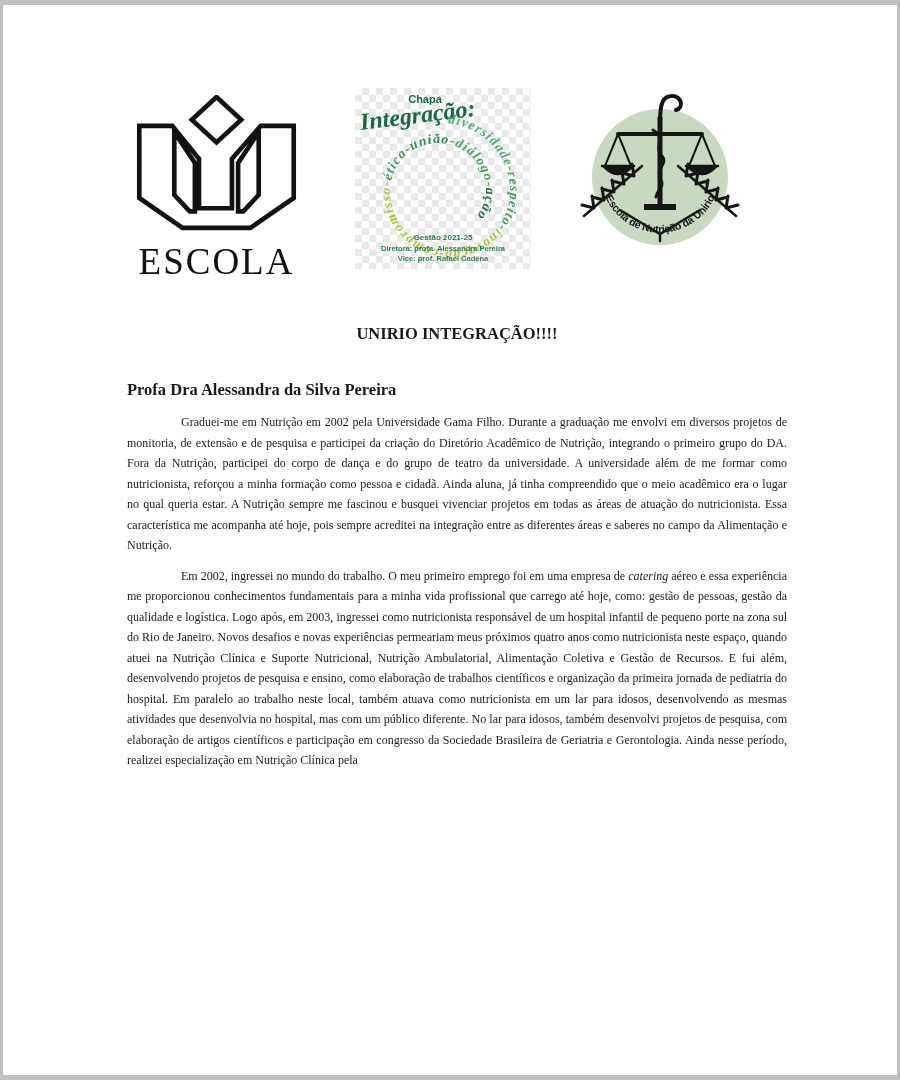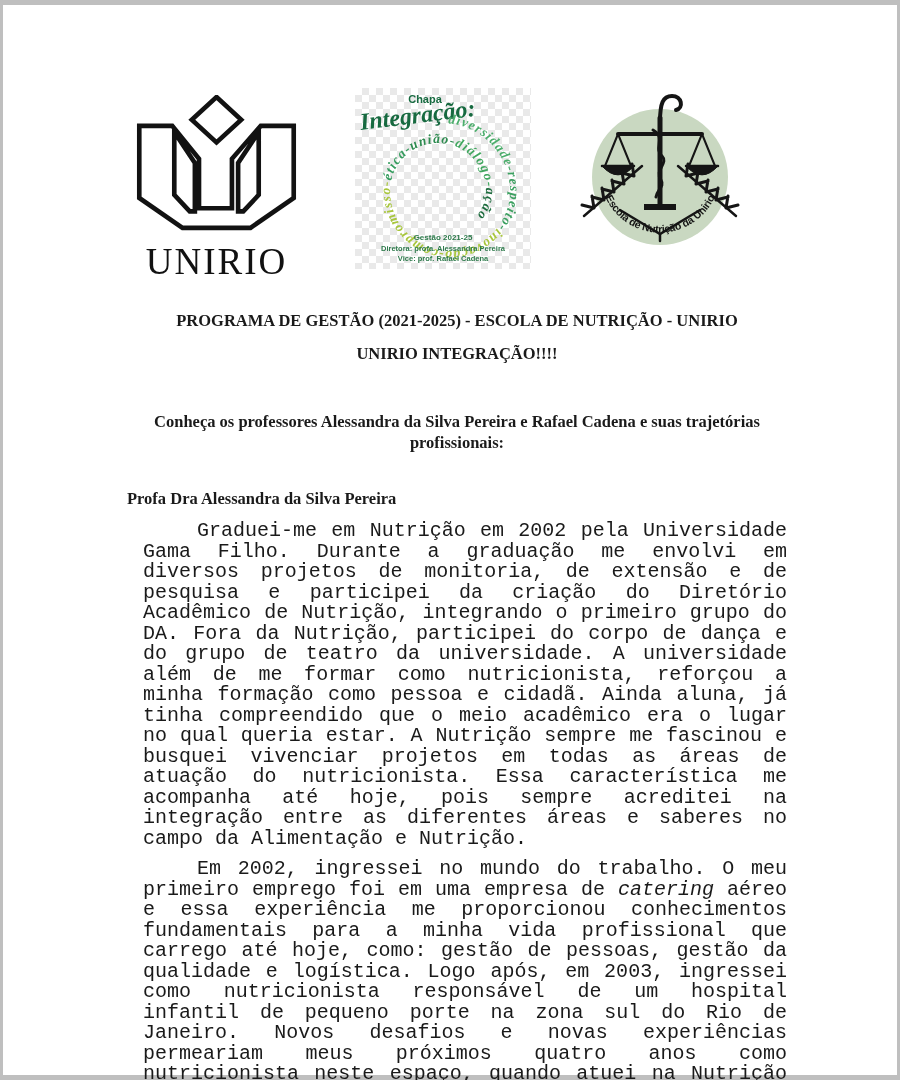--- a/index.html
+++ b/index.html
@@ -39,40 +39,40 @@
     font-size:16.5px;font-weight:bold;text-align:center;margin:13px 0 0 0;
   }
   .intro{
     font-size:16.5px;font-weight:bold;text-align:center;
     margin:47px 0 0 0;line-height:21px;
   }
   .section-heading{
     font-size:16.5px;font-weight:bold;text-align:left;margin:36px 0 12px 0;
   }
   .body-par{
-    font-size:20px;line-height:20.5px;text-align:justify;
-    margin:10px 0 0 16px;text-indent:54px;font-family:Liberation Mono, monospace;
+    font-size:12px;line-height:20.5px;text-align:justify;
+    margin:10px 0 0 0;text-indent:54px;
   }
   .body-par .it{font-style:italic;}
 </style>
 </head>
 <body>
 
 <div class="page">
 
   <div class="logo-unirio">
     <svg width="167" height="139" viewBox="0 0 160 135">
       <g stroke="#121212" stroke-width="4.5" fill="#ffffff" stroke-linejoin="miter">
         <path fill-rule="evenodd" d="M5,30 H37 L63,62 V110 H95 V62 L123,30 H155 V100 L113,129 H47 L5,100 Z
                  M39,36 V97 L54,113 H59 V66 Z
                  M121,36 V97 L106,113 H101 V66 Z"></path>
         <polygon points="80,2 104,24 80,46 56,24"></polygon>
       </g>
     </svg>
-    <div class="wordmark">UNIRIO</div>
+    <div class="wordmark">ESCOLA</div>
   </div>
 
   <div class="logo-chapa">
     <svg width="176" height="181" viewBox="0 0 176 181">
       <defs>
         <path id="spiralPath" d="M87,35 A68,68 0 0 1 155,103
                                  A60,60 0 1 1 35,103
                                  A48,48 0 1 1 131,103
                                  A37,37 0 1 1 57,103
                                  A24,24 0 1 1 105,103
@@ -130,21 +130,19 @@
       <defs>
         <path id="escolaArc" d="M52,100 A60,60 0 0 0 168,100" fill="none"></path>
       </defs>
       <text font-family="Liberation Sans, sans-serif" font-size="10.5" font-weight="bold" fill="#151515" letter-spacing="-0.2" text-anchor="middle">
         <textPath href="#escolaArc" startOffset="50%">Escola de Nutrição da Unirio</textPath>
       </text>
     </svg>
   </div>
 
   <div class="content">
-    <h1 class="doc-title">PROGRAMA DE GESTÃO (2021-2025) - ESCOLA DE NUTRIÇÃO - UNIRIO</h1>
     <h2 class="doc-subtitle">UNIRIO INTEGRAÇÃO!!!!</h2>
-    <p class="intro">Conheça os professores Alessandra da Silva Pereira e Rafael Cadena e suas trajetórias profissionais:</p>
     <h3 class="section-heading">Profa Dra Alessandra da Silva Pereira</h3>
     <p class="body-par">Graduei-me em Nutrição em 2002 pela Universidade Gama Filho. Durante a graduação me envolvi em diversos projetos de monitoria, de extensão e de pesquisa e participei da criação do Diretório Acadêmico de Nutrição, integrando o primeiro grupo do DA. Fora da Nutrição, participei do corpo de dança e do grupo de teatro da universidade. A universidade além de me formar como nutricionista, reforçou a minha formação como pessoa e cidadã. Ainda aluna, já tinha compreendido que o meio acadêmico era o lugar no qual queria estar. A Nutrição sempre me fascinou e busquei vivenciar projetos em todas as áreas de atuação do nutricionista. Essa característica me acompanha até hoje, pois sempre acreditei na integração entre as diferentes áreas e saberes no campo da Alimentação e Nutrição.</p>
     <p class="body-par"><span>Em 2002, ingressei no mundo do trabalho. O meu primeiro emprego foi em uma empresa de </span><span class="it">catering</span><span> aéreo e essa experiência me proporcionou conhecimentos fundamentais para a minha vida profissional que carrego até hoje, como: gestão de pessoas, gestão da qualidade e logística. Logo após, em 2003, ingressei como nutricionista responsável de um hospital infantil de pequeno porte na zona sul do Rio de Janeiro. Novos desafios e novas experiências permeariam meus próximos quatro anos como nutricionista neste espaço, quando atuei na Nutrição Clínica e Suporte Nutricional, Nutrição Ambulatorial, Alimentação Coletiva e Gestão de Recursos. E fui além, desenvolvendo projetos de pesquisa e ensino, como elaboração de trabalhos científicos e organização da primeira jornada de pediatria do hospital. Em paralelo ao trabalho neste local, também atuava como nutricionista em um lar para idosos, desenvolvendo as mesmas atividades que desenvolvia no hospital, mas com um público diferente. No lar para idosos, também desenvolvi projetos de pesquisa, com elaboração de artigos científicos e participação em congresso da Sociedade Brasileira de Geriatria e Gerontologia. Ainda nesse período, realizei especialização em Nutrição Clínica pela</span></p>
   </div>
 
 </div>
 
 </body></html>

